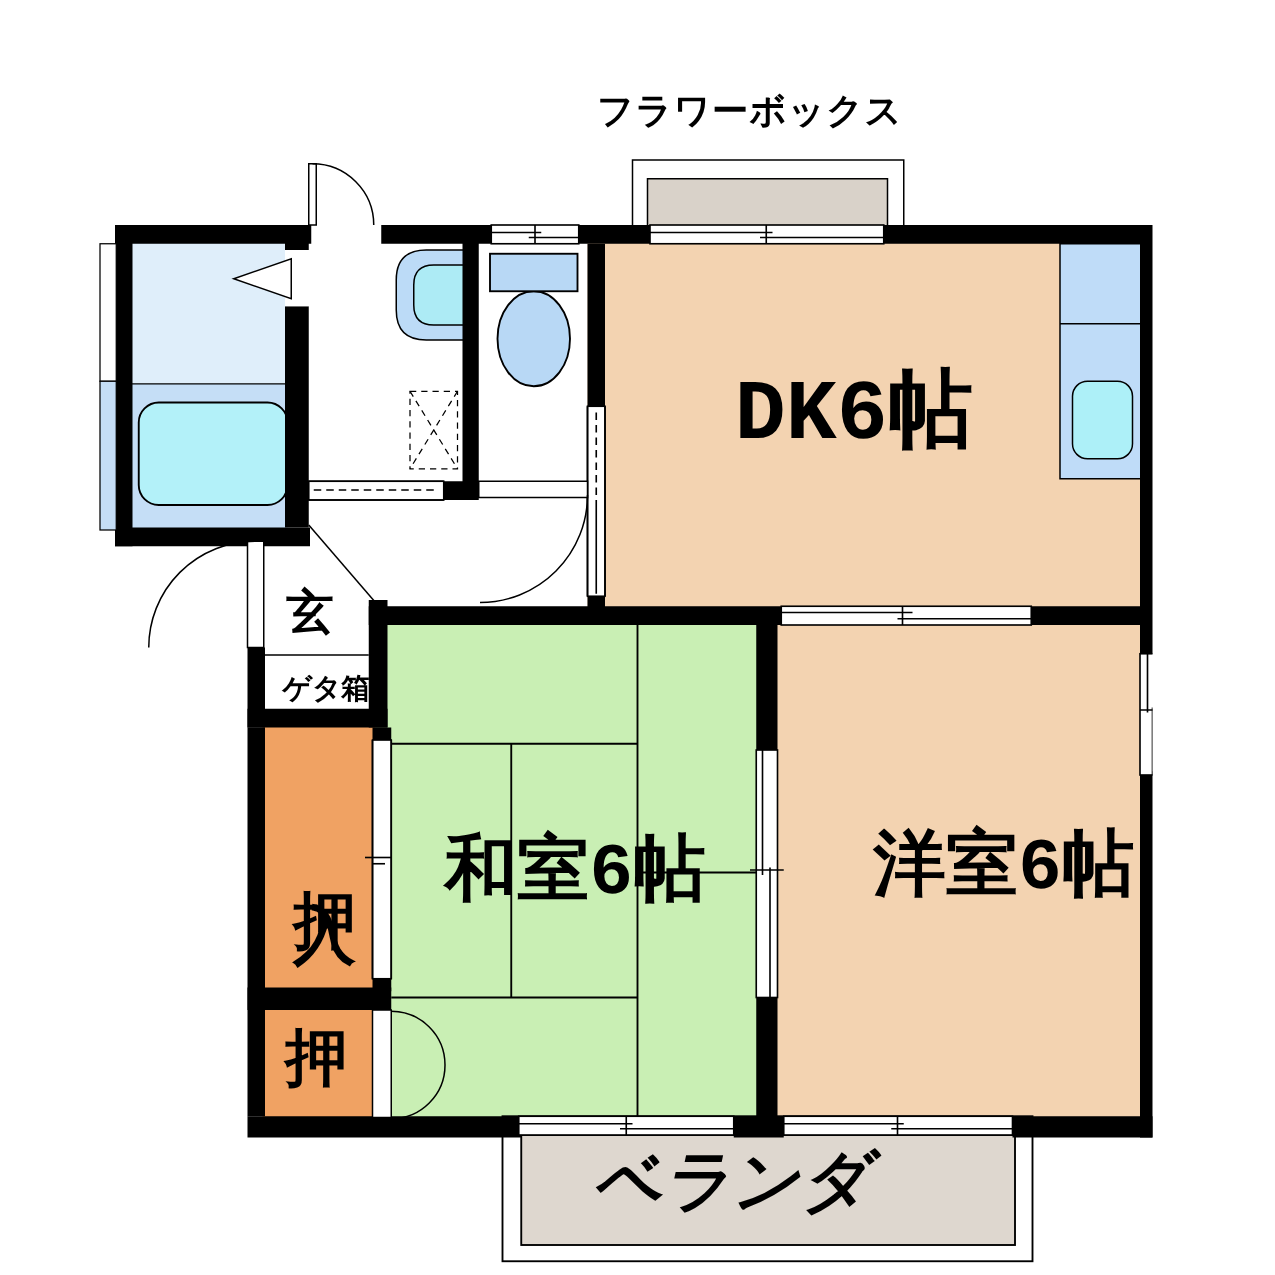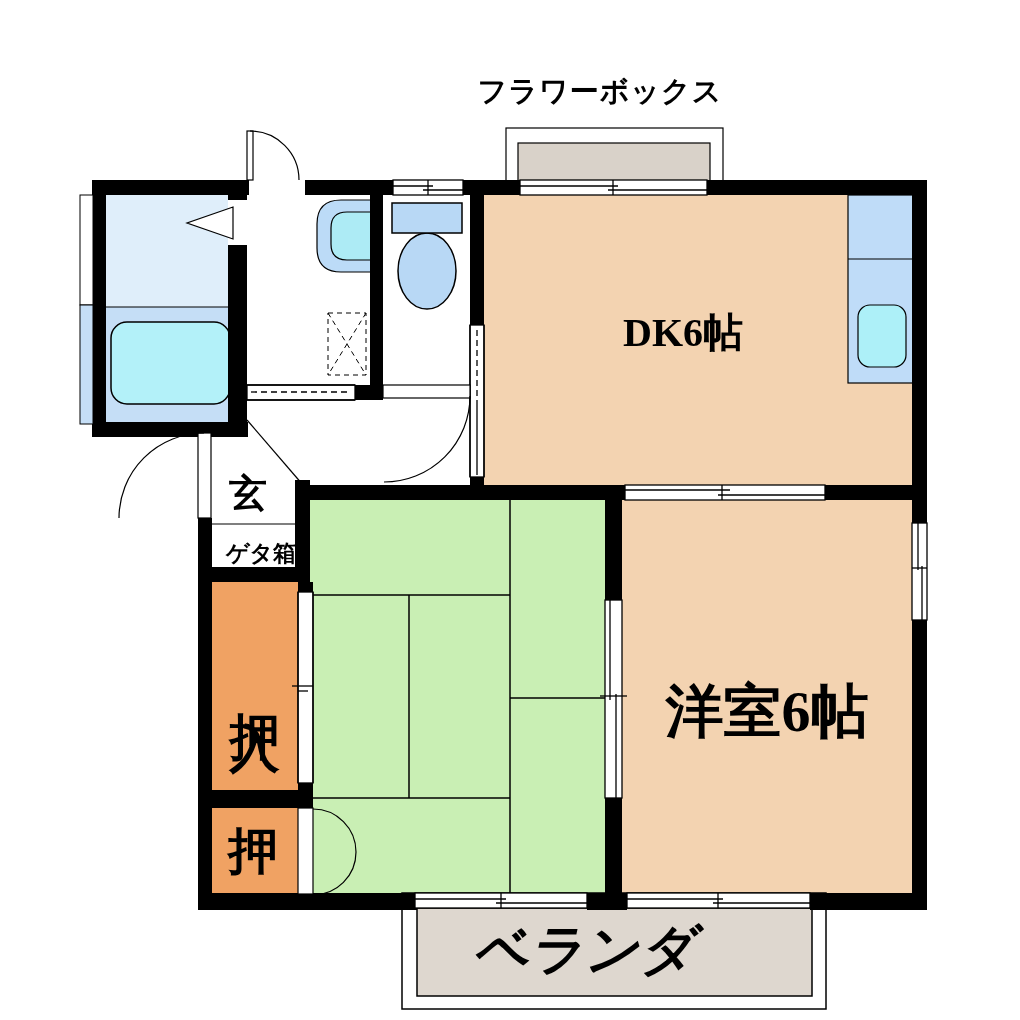--- a/index.html
+++ b/index.html
@@ -1,23 +1,23 @@
 <!DOCTYPE html>
 <html><head>
 <meta charset="utf-8">
 <style>
   html,body{margin:0;padding:0;background:#fff;}
-  #plan{position:relative;width:1020px;height:1020px;background:#fff;overflow:hidden;
-        font-family:Liberation Serif, serif;}
+  #plan{position:relative;width:892px;height:1020px;background:#fff;overflow:hidden;
+        font-family:Liberation Mono, monospace;padding-left:30px;}
   #plan svg{position:absolute;left:0;top:0;}
   .lbl{position:absolute;color:#000;font-weight:600;white-space:nowrap;
        transform:translate(-50%,-50%);line-height:1;}
   .lbl-flower{font-size:29px;letter-spacing:1px;}
   .lbl-room{font-size:58px;}
-  .lbl-dk{font-size:40px;}
+  .lbl-dk{font-size:68px;}
   .lbl-oshiire{font-size:50px;writing-mode:vertical-rl;text-orientation:upright;letter-spacing:8px;}
   .lbl-oshi{font-size:50px;}
   .lbl-genkan{font-size:38px;}
   .lbl-geta{font-size:23px;}
   .lbl-veranda{font-size:54px;transform:translate(-50%,-50%) skewX(-12deg);}
 </style>
 </head>
 <body>
 
 <div id="plan">
@@ -233,19 +233,20 @@
   </g>
 
   <g stroke="#000" stroke-width="1.2">
     <line x1="247" y1="420" x2="303" y2="485"></line>
     <line x1="212" y1="524" x2="295" y2="524"></line>
   </g>
 </svg>
 
   <div class="lbl lbl-flower" style="left:600px;top:91px;">フラワーボックス</div>
   <div class="lbl lbl-dk" style="left:683px;top:333px;">DK6帖</div>
-  <div class="lbl lbl-room" style="left:767px;top:696px;margin-top:16px;">洋室6帖</div>
+  <div class="lbl lbl-room" style="left:460px;top:700px;">和室6帖</div>
+  <div class="lbl lbl-room" style="left:803px;top:696px;">洋室6帖</div>
   <div class="lbl lbl-oshiire" style="left:255px;top:681px;">押入</div>
   <div class="lbl lbl-oshi" style="left:253px;top:851px;">押</div>
   <div class="lbl lbl-genkan" style="left:248px;top:493px;">玄</div>
   <div class="lbl lbl-geta" style="left:237px;top:553px;margin-left:24px;">ゲタ箱</div>
   <div class="lbl lbl-veranda" style="left:588px;top:950px;">ベランダ</div>
 </div>
 
 </body></html>

